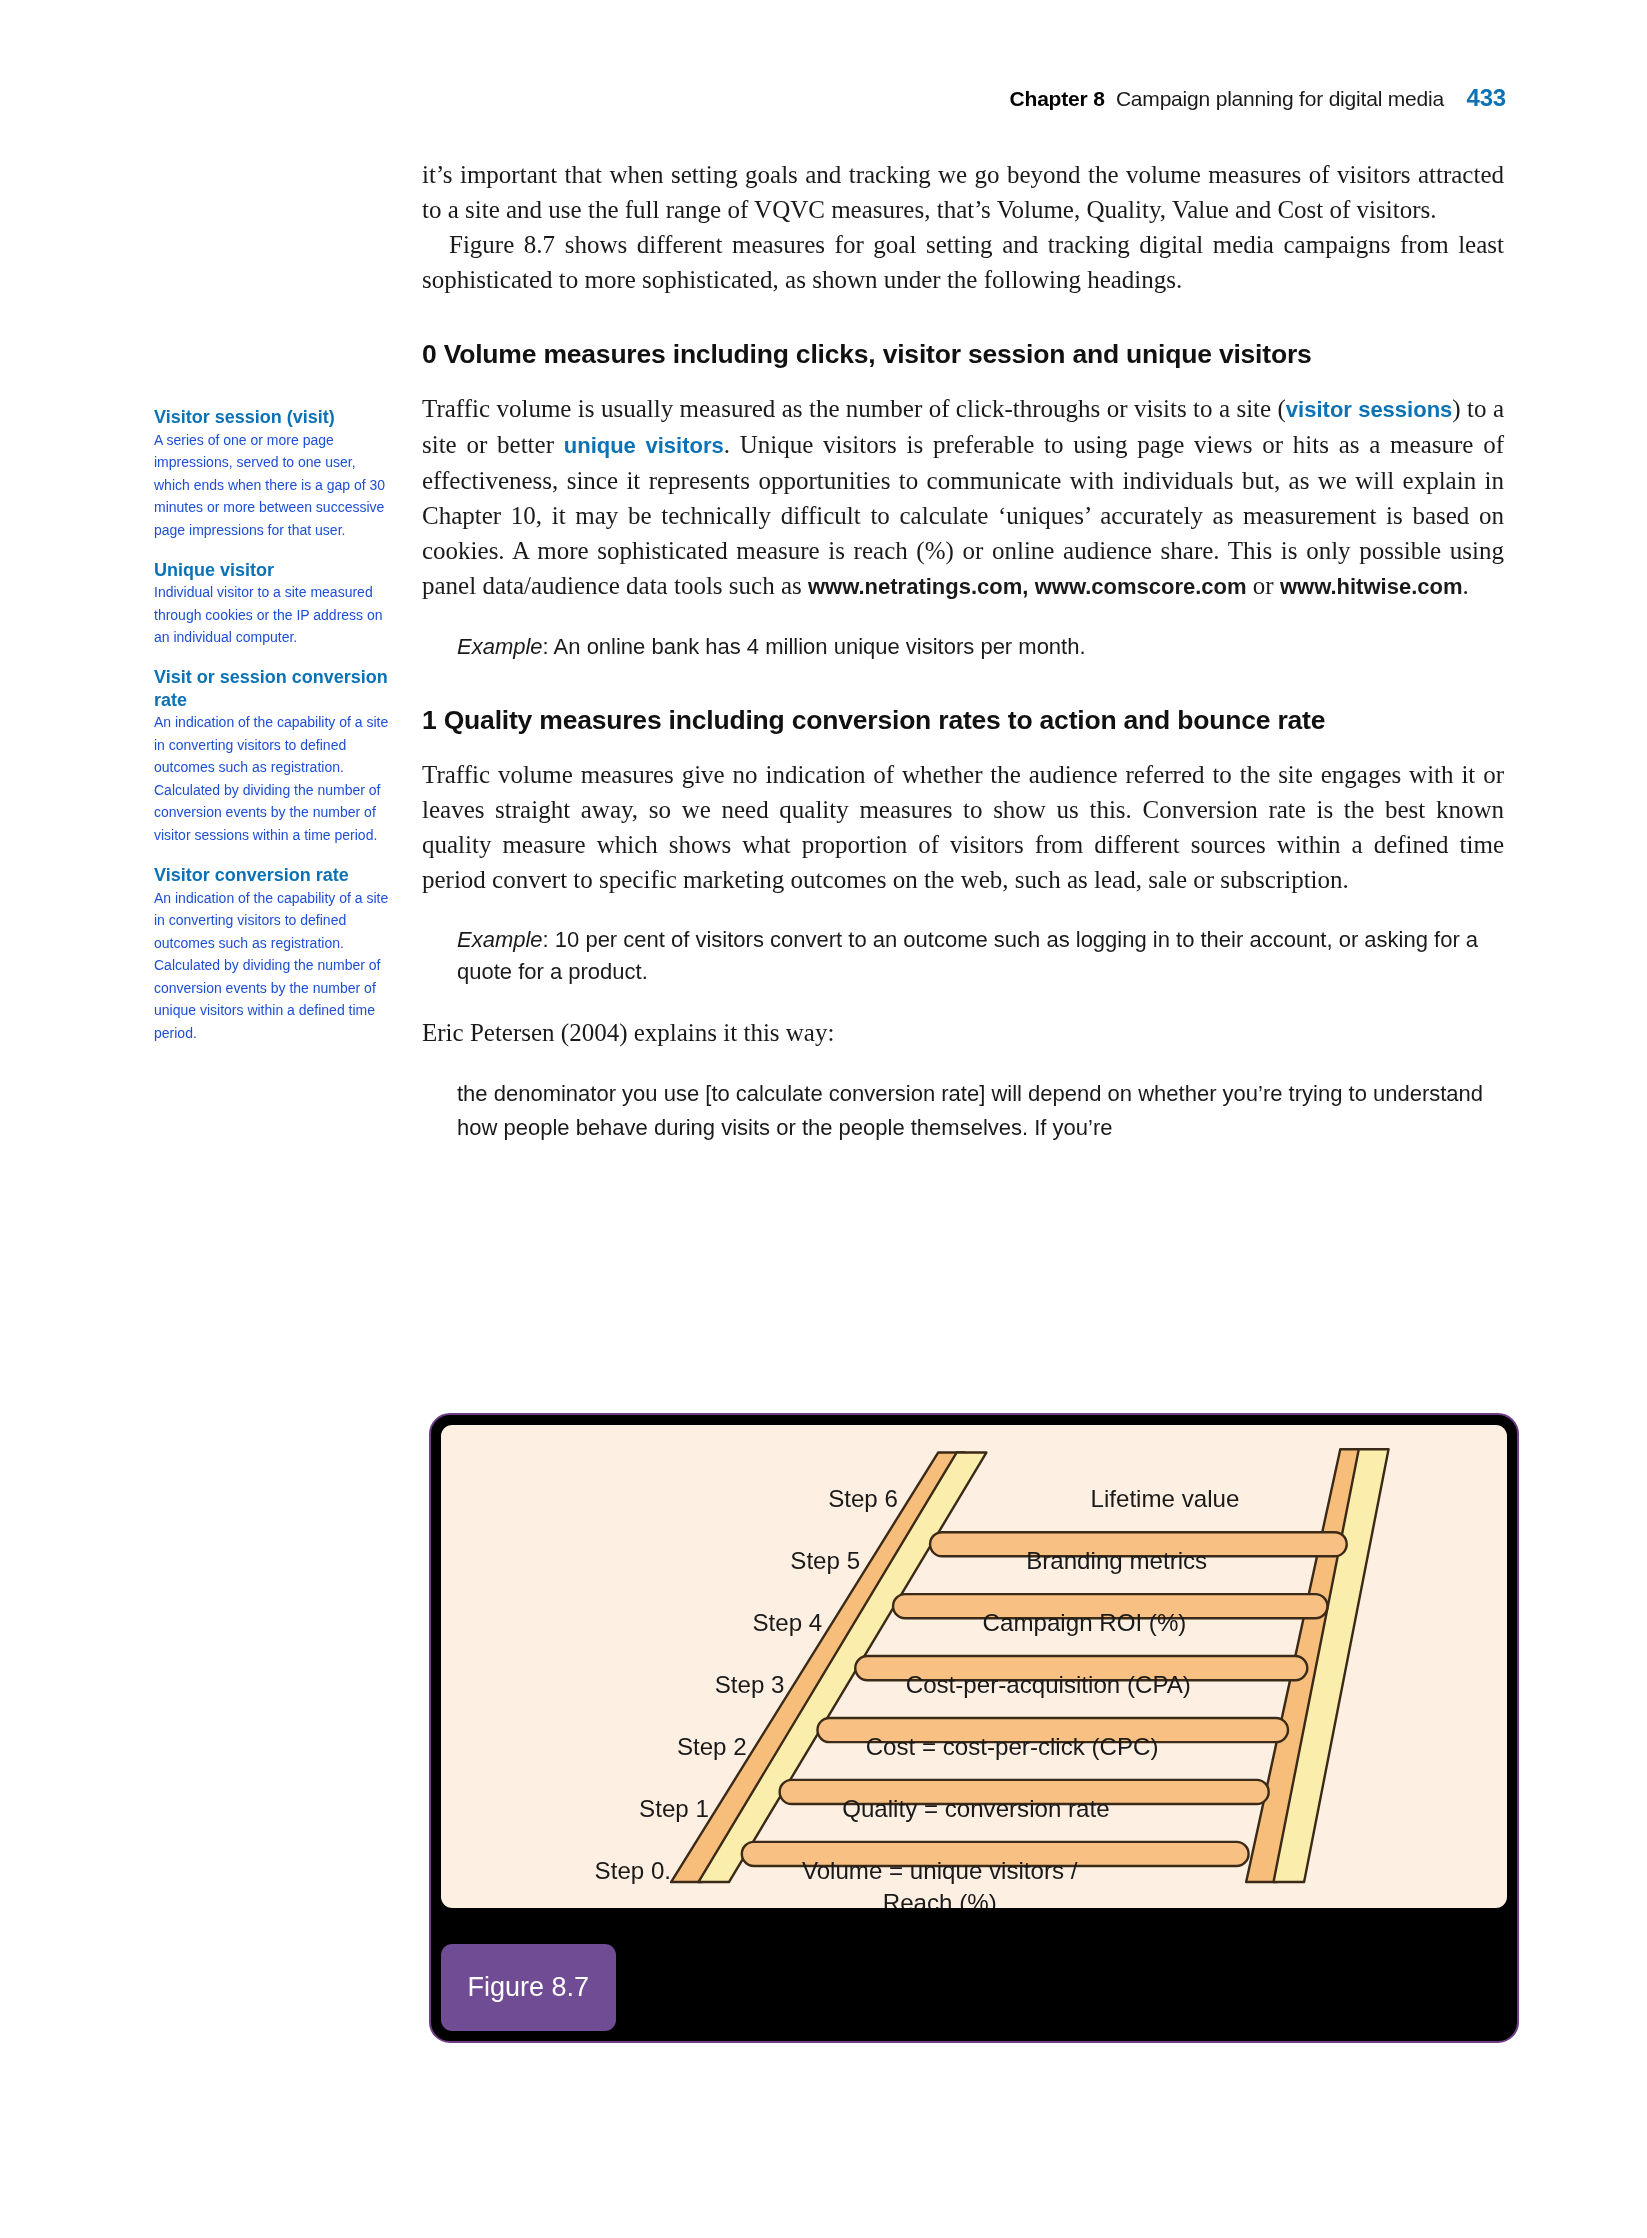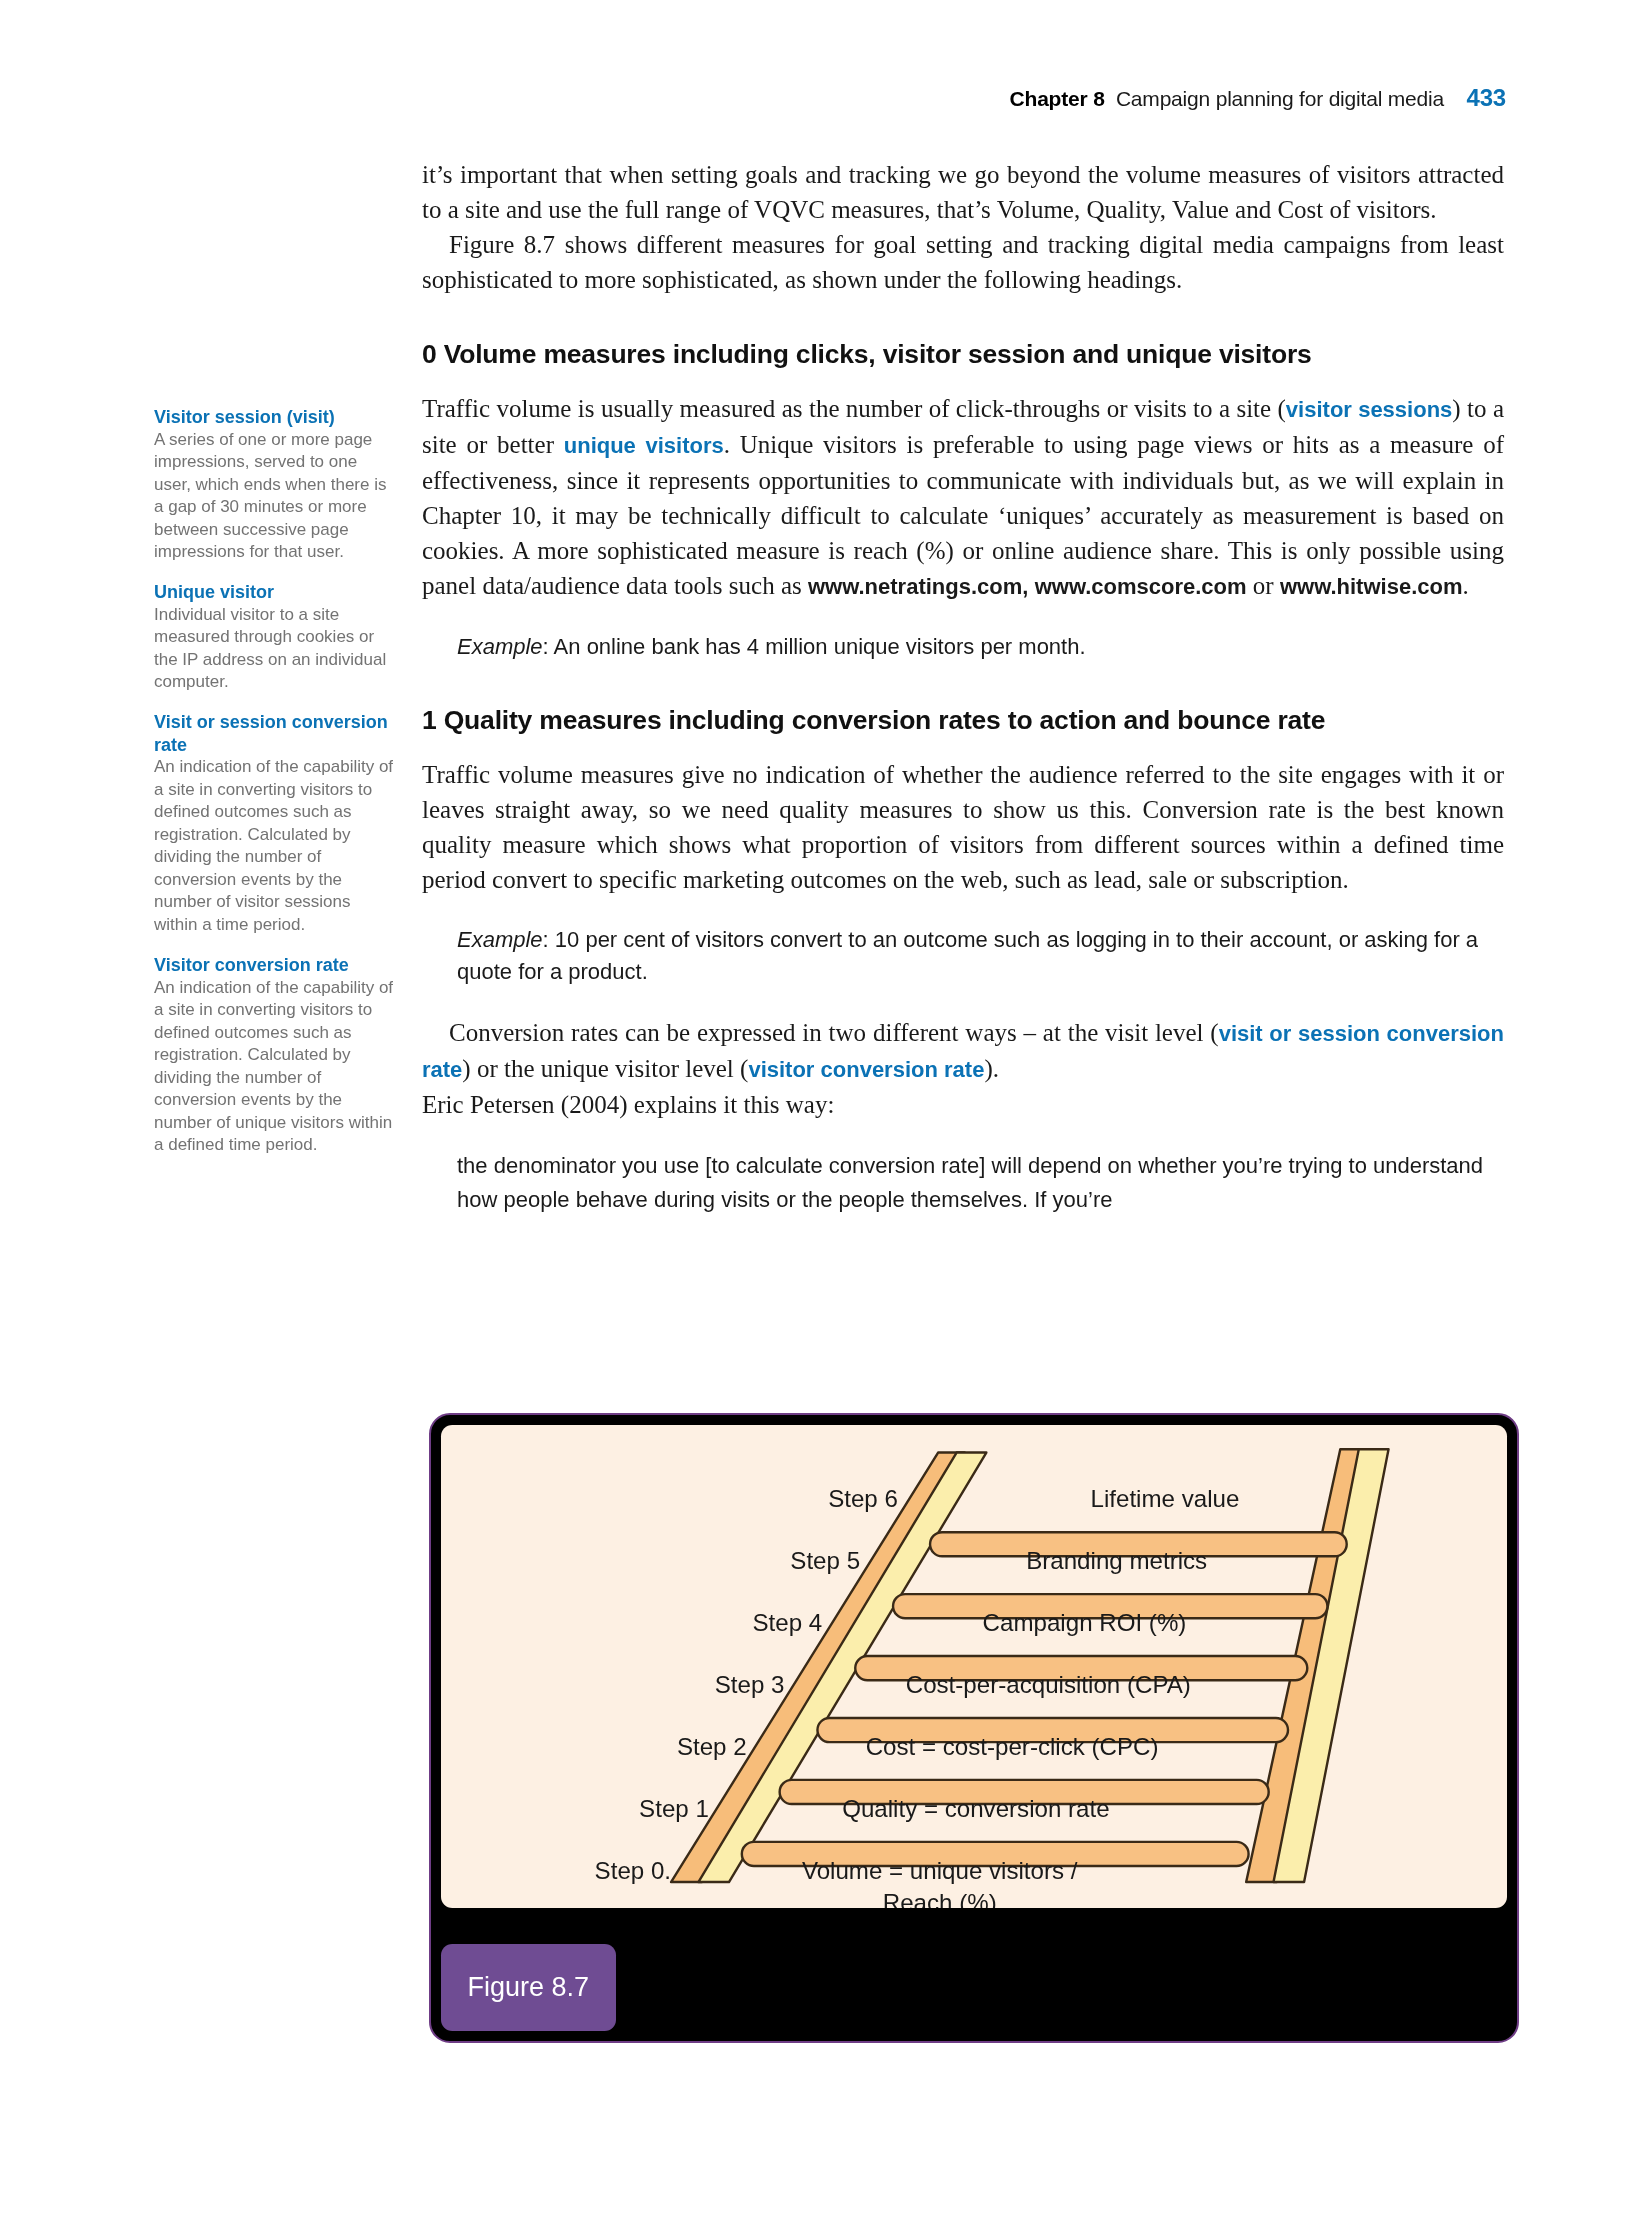--- a/index.html
+++ b/index.html
@@ -51,22 +51,22 @@
   }
   .gl-term {
     color: #0b72b5;
     font-weight: bold;
     font-size: 18px;
     line-height: 22.5px;
     margin-top: 17.7px;
   }
   .gl-term:first-child { margin-top: 0; }
   .gl-def {
-    color: #737373;
-    font-size: 17px;
+    color: #1d4ed8;
+    font-size: 14px;
     line-height: 22.5px;
   }
 
   
   .main {
     position: absolute;
     left: 422px;
     top: 157px;
     width: 1082px;
   }
@@ -222,21 +222,20 @@
     <div class="sp-52"></div>
     <h2 class="sec">1 Quality measures including conversion rates to action and bounce rate</h2>
     <div class="sp-26"></div>
 
     <p class="body">Traffic volume measures give no indication of whether the audience referred to the site engages with it or leaves straight away, so we need quality measures to show us this. Conversion rate is the best known quality measure which shows what proportion of visitors from different sources within a defined time period convert to specific marketing outcomes on the web, such as lead, sale or subscription.</p>
 
     <div class="sp-34"></div>
     <p class="example"><em>Example</em><span>: 10 per cent of visitors convert to an outcome such as logging in to their account, or asking for a quote for a product.</span></p>
 
     <div class="sp-34"></div>
-    <p class="body indent"><span>Conversion rates can be expressed in two different ways – at the visit level (</span><span class="kw">visit or session conversion rate</span><span>) or the unique visitor level (</span><span class="kw">visitor conversion rate</span><span>).</span></p>
 
     <p class="body">Eric Petersen (2004) explains it this way:</p>
 
     <div class="sp-34"></div>
     <p class="quote">the denominator you use [to calculate conversion rate] will depend on whether you’re trying to understand how people behave during visits or the people themselves. If you’re</p>
   </div>
 
   <div class="figure-wrap">
 
     <div class="fig-canvas">

